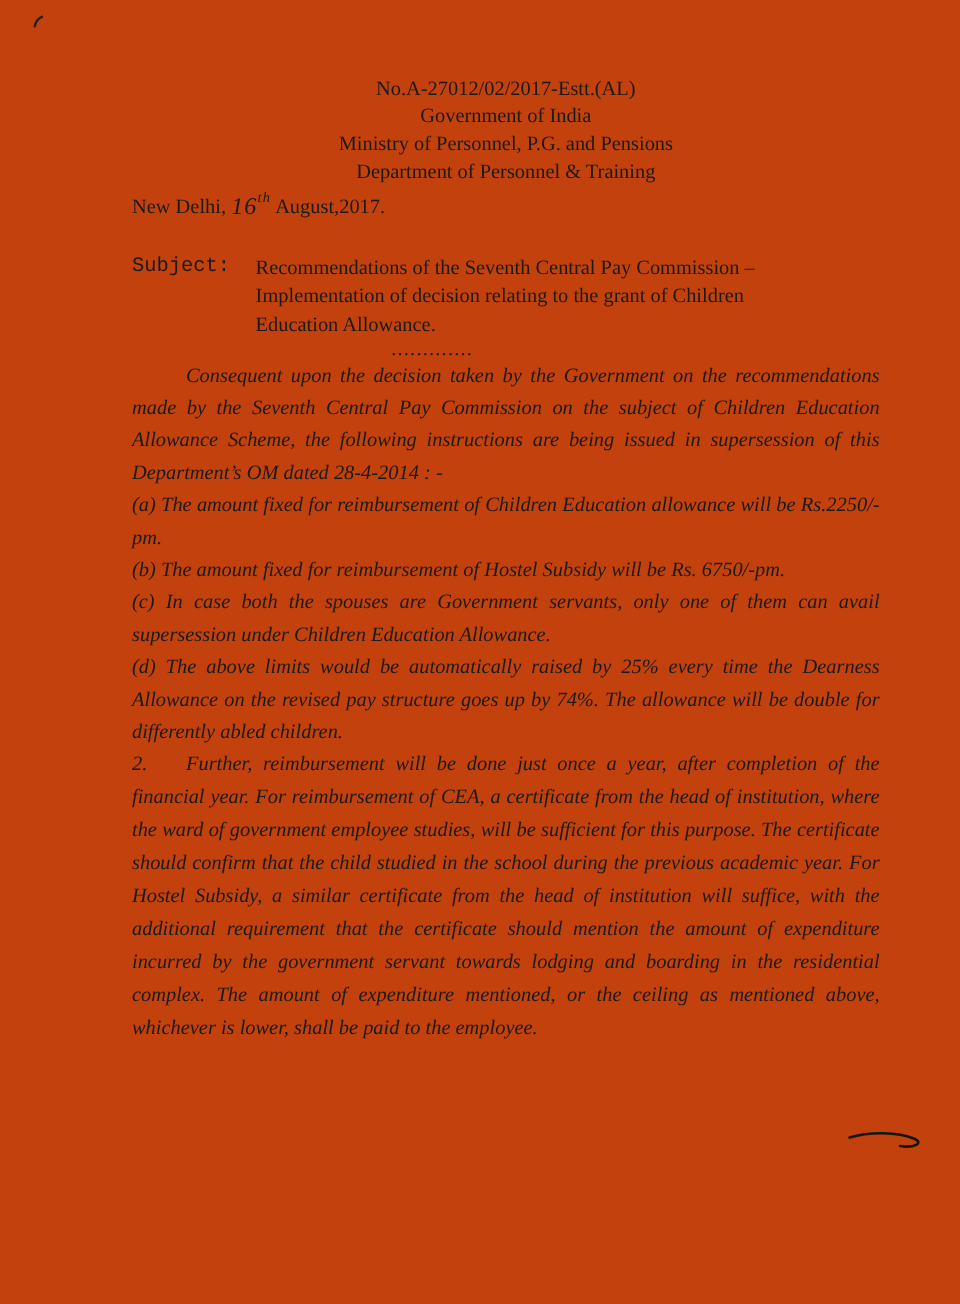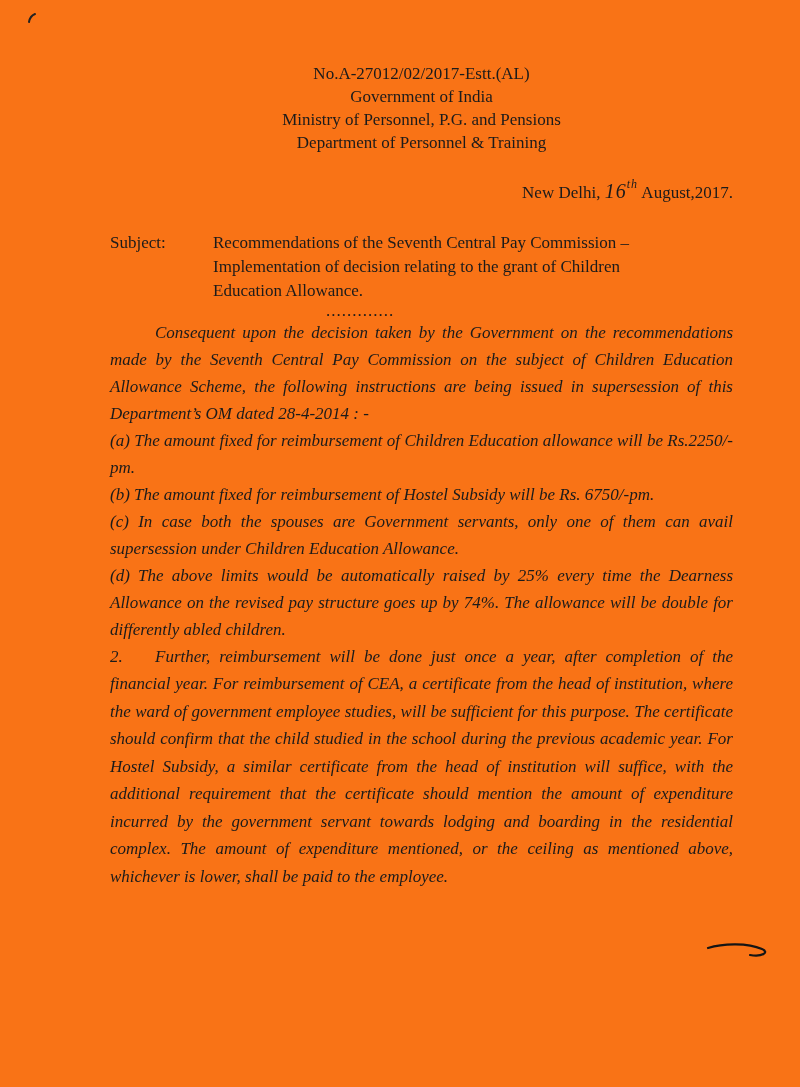--- a/index.html
+++ b/index.html
@@ -2,39 +2,39 @@
 <html><head>
 <meta charset="utf-8">
 <style>
   html, body { margin: 0; padding: 0; background: #ffffff; }
 
   .page {
     position: relative;
     width: 800px;
     height: 1087px;
     box-sizing: border-box;
-    background: #f97316;
+    background: #c2410c;
     color: #1b1b1b;
     font-family: "Liberation Serif", "DejaVu Serif", serif;
     font-size: 17px;
     line-height: 27px;
     padding: 62px 67px 0 110px;
     overflow: hidden;
   }
 
   .top-mark { position: absolute; left: 26px; top: 5px; }
 
   .hdr { text-align: center; line-height: 23px; }
 
-  .dateline { text-align: right; margin-top: 20px; line-height: 25px; white-space: nowrap; }
+  .dateline { text-align: left; line-height: 25px; white-space: nowrap; }
   .handwritten { font-style: italic; font-size: 20px; letter-spacing: 1px; }
   .handwritten sup { font-size: 12px; position: relative; top: -2px; }
 
   .subject { display: flex; margin-top: 26px; line-height: 24px; }
-  .subject-label { flex: 0 0 103px; }
+  .subject-label { flex: 0 0 103px; font-family: Liberation Mono, monospace; }
   .subject-text { width: 465px; }
 
   .dots { margin-left: 216px; line-height: 16px; letter-spacing: 1px; }
 
   p.body { margin: 0; text-align: justify; font-style: italic; }
   .p1 { margin-top: 18px; text-indent: 45px; }
   .item { margin-top: 21px; }
   .p2 { margin-top: 30px; line-height: 27.5px; }
   .p2 .num { display: inline-block; width: 45px; }
 

